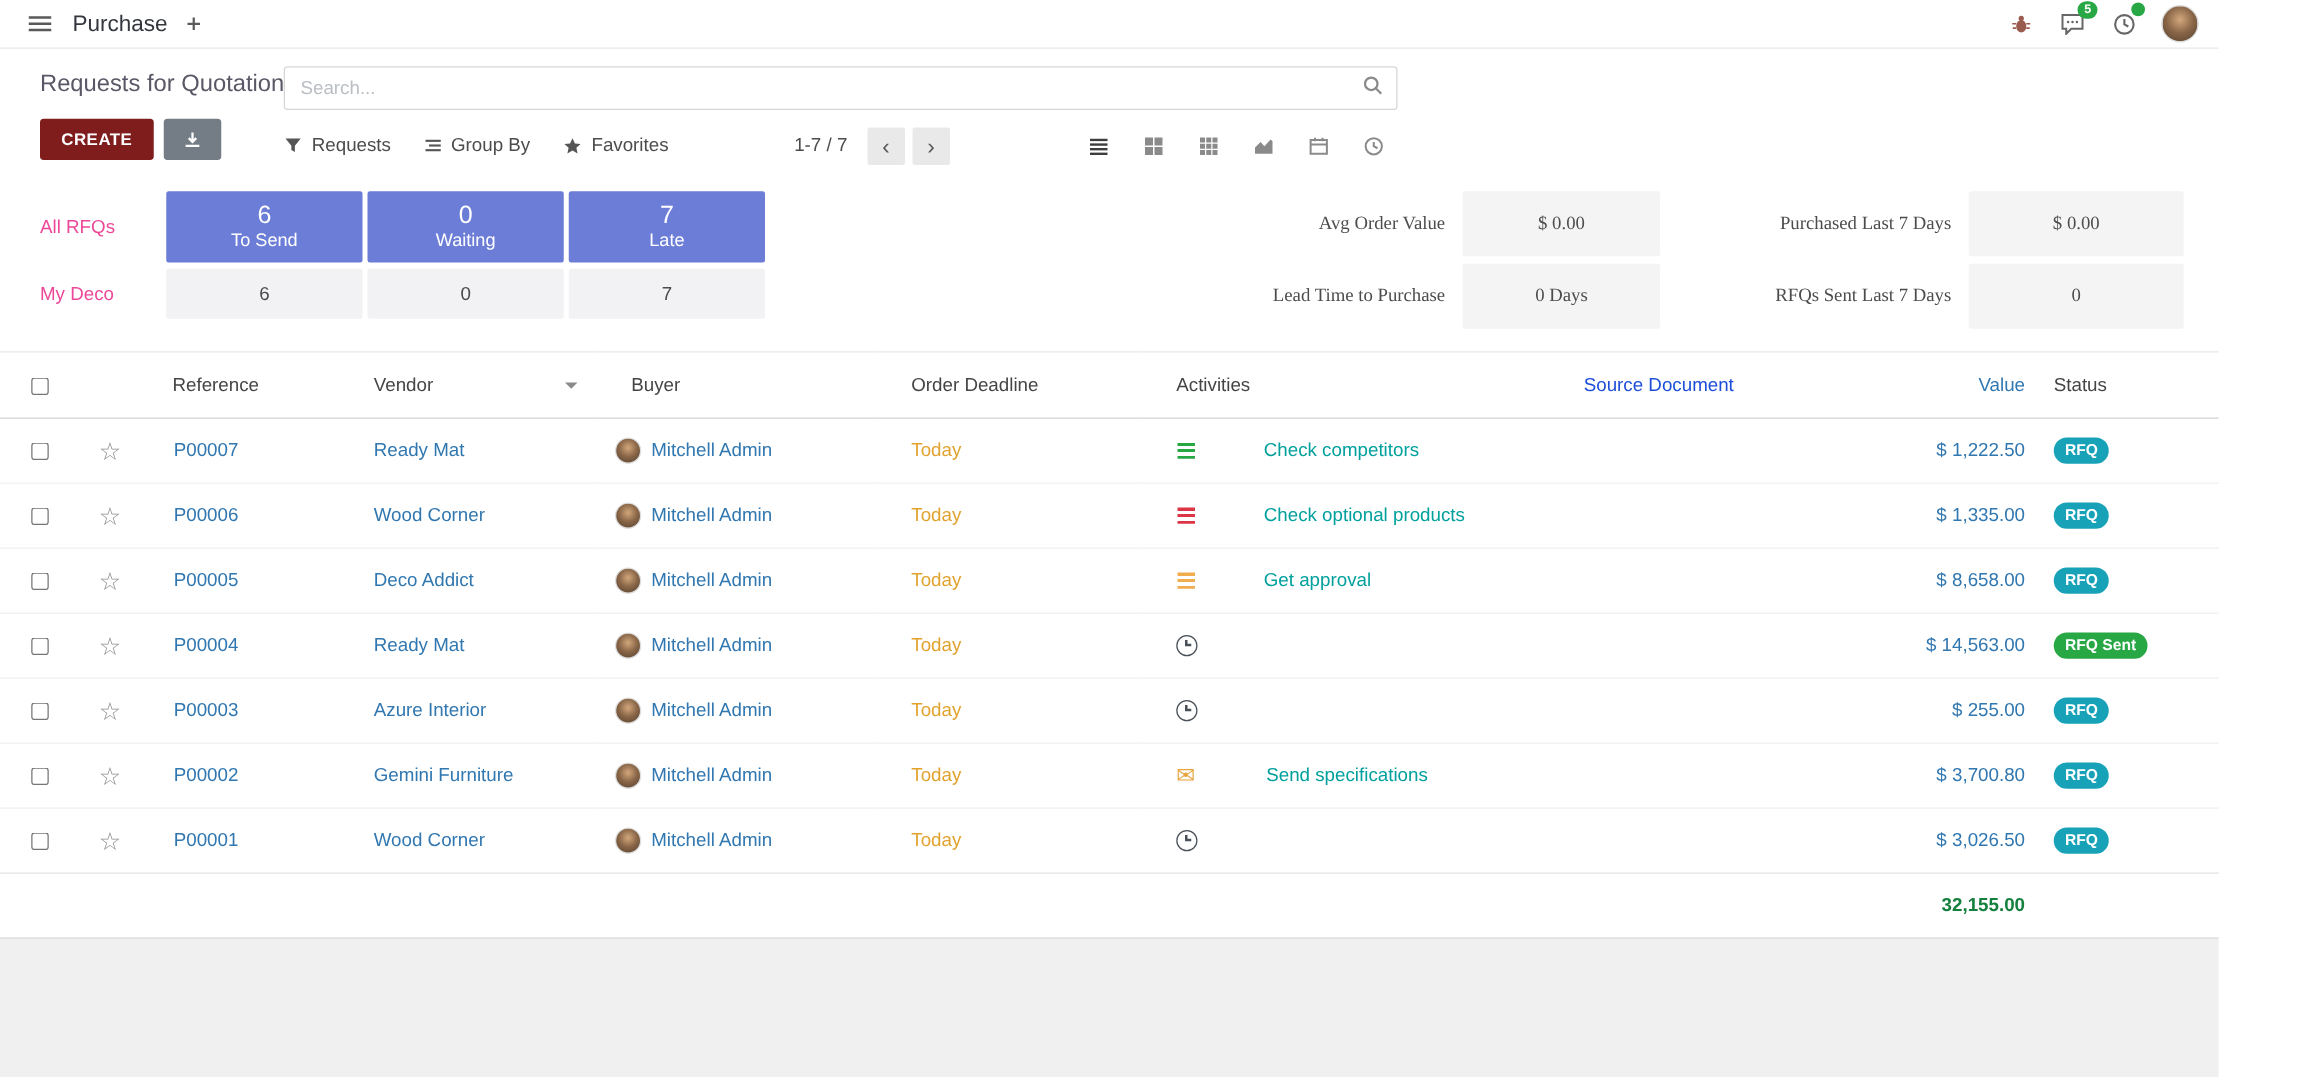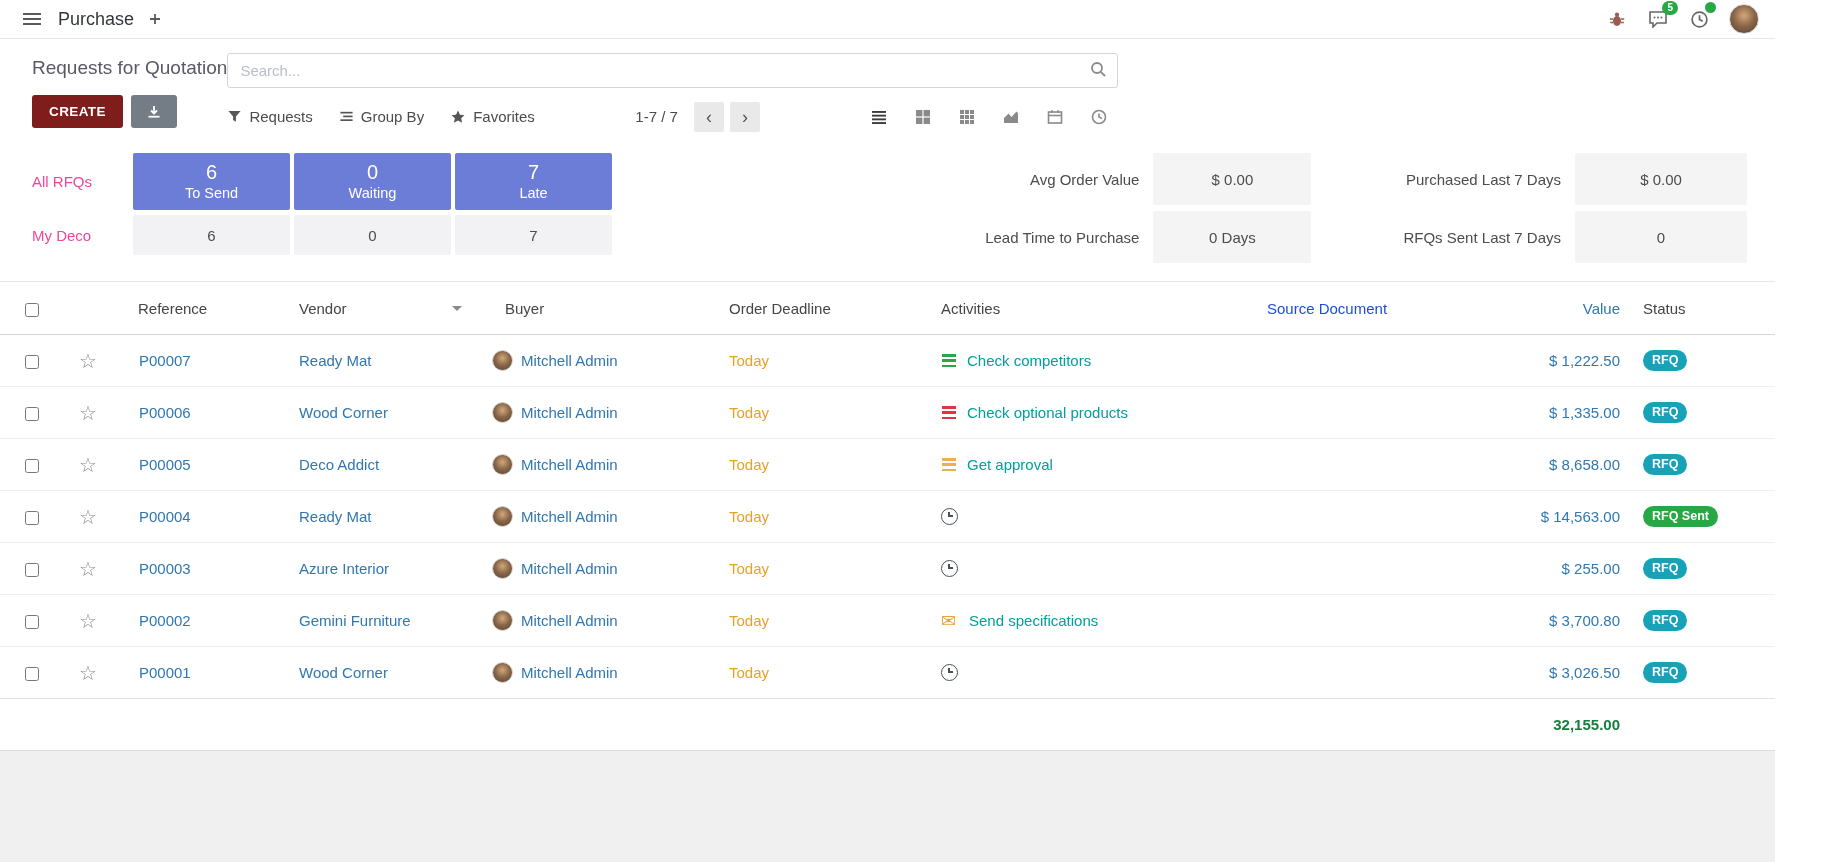--- a/index.html
+++ b/index.html
@@ -50,21 +50,21 @@
   .dashboard{flex:none;display:flex;justify-content:space-between;align-items:flex-start;
              padding:14px 28px 18px 32px;}
   .dash-grid{display:grid;grid-template-columns:97px 157px 157px 157px;grid-template-rows:57px 40px;
              gap:5px 4px;align-items:stretch;}
   .dash-row-label{display:flex;align-items:center;font-size:15px;color:#ec4899;}
   .tile{display:flex;flex-direction:column;align-items:center;justify-content:center;border-radius:2px;}
   .tile.blue{color:#fff;}
   .tile-num{font-size:20px;line-height:1.2;}
   .tile-label{font-size:14.5px;line-height:1.3;}
   .tile.my{background:#f2f2f4;color:#4c4c4c;font-size:15px;}
-  .stats-grid{display:grid;grid-template-columns:auto 158px auto 172px;gap:6px 14px;align-items:center;}
+  .stats-grid{display:grid;grid-template-columns:auto 158px auto 172px;gap:6px 14px;align-items:center;font-family:Liberation Serif, serif;}
   .stat-label{text-align:right;font-size:15px;color:#4c4c4c;white-space:nowrap;}
   .stat-label.pad{padding-left:78px;}
   .stat-box{height:52px;background:#f4f4f4;display:flex;align-items:center;justify-content:center;
             font-size:15px;color:#4c4c4c;border-radius:2px;}
 
   
   table{width:100%;border-collapse:collapse;table-layout:fixed;font-size:15px;}
   col.c-check{width:64px;}col.c-star{width:48px;}col.c-ref{width:160px;}col.c-vendor{width:206px;}
   col.c-buyer{width:224px;}col.c-deadline{width:212px;}col.c-activity{width:326px;}
   col.c-source{width:200px;}col.c-total{width:192px;}col.c-status{width:120px;}col.c-opt{width:93px;}
@@ -81,21 +81,21 @@
   .cell-ref a,.cell-vendor a,.buyer-name{color:#3177b0;text-decoration:none;}
   th.cell-vendor{position:relative;}
   .caret-down{position:absolute;right:16px;top:50%;margin-top:-2px;width:0;height:0;
               border-left:5px solid transparent;border-right:5px solid transparent;border-top:5px solid #8a8a8a;}
   .cell-buyer{padding-left:14px;}
   .buyer-wrap{display:flex;align-items:center;gap:8px;}
   .row-avatar{width:19px;height:19px;flex:none;}
   .cell-deadline{padding-left:27px;}
   .deadline{color:#e2a32e;}
   .cell-activity{padding-left:27px;}
-  .act-wrap{display:flex;}
+  .act-wrap{display:flex;gap:44px;}
   .act-icon{width:17px;height:17px;position:relative;flex:none;margin-right:9px;box-sizing:border-box;display:inline-block;}
   .act-icon.tasks::before{content:"";position:absolute;left:1px;right:2px;top:2px;bottom:2px;
       background:repeating-linear-gradient(to bottom,currentColor 0 2.6px,transparent 2.6px 5.4px);}
   .act-icon.clock{border:1.7px solid currentColor;border-radius:50%;}
   .act-icon.clock::before{content:"";position:absolute;left:6.1px;top:2.6px;width:1.6px;height:4.8px;background:currentColor;}
   .act-icon.clock::after{content:"";position:absolute;left:6.1px;top:6.4px;width:4.6px;height:1.6px;background:currentColor;}
   .act-icon.envelope{width:19px;}
   .act-icon.envelope::before{content:"\2709";font-family:"DejaVu Sans",sans-serif;font-size:18px;line-height:17px;}
   .act-label{color:#00a09d;text-decoration:none;}
   .cell-source{padding-left:27px;color:#1d4ed8;}

